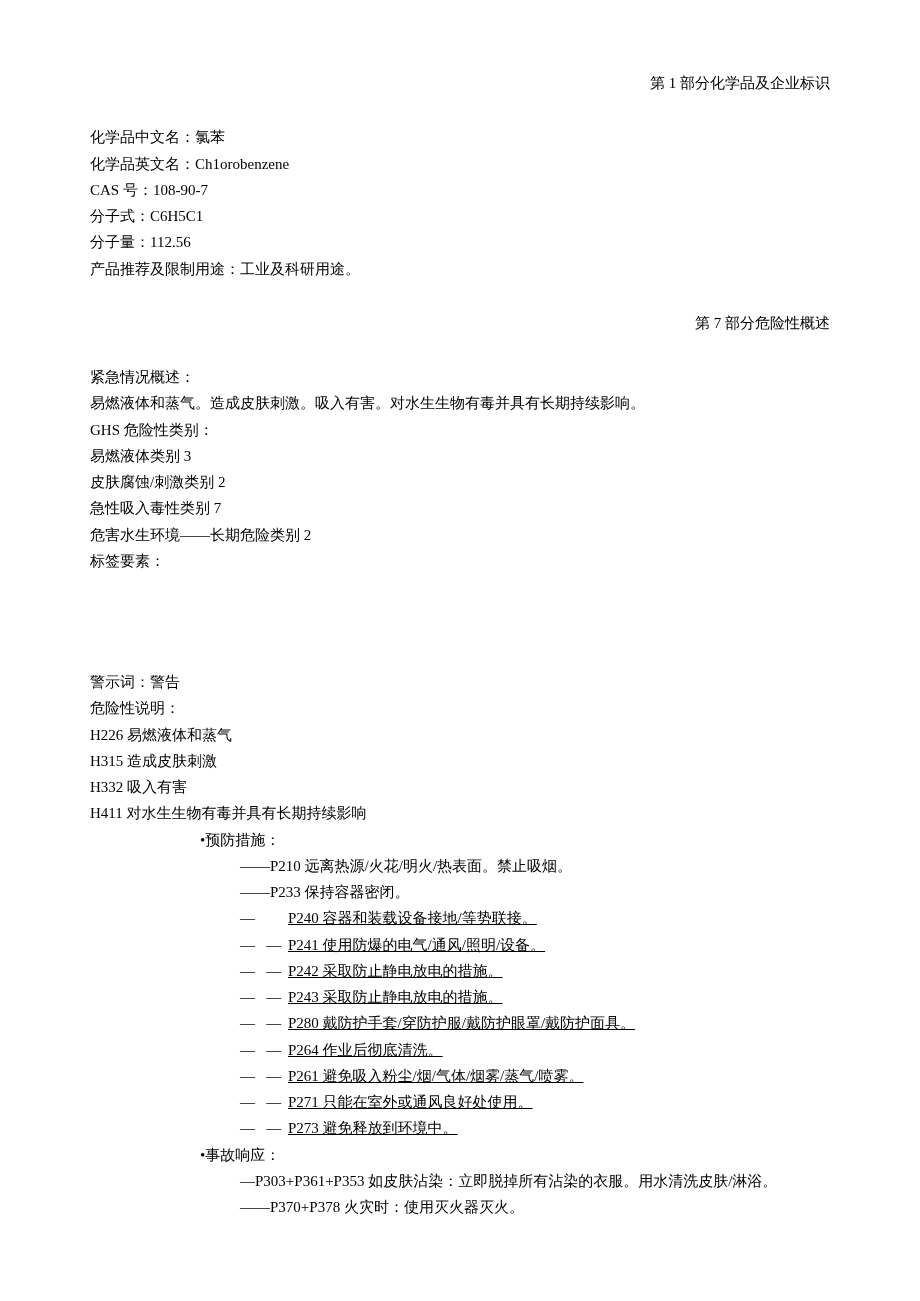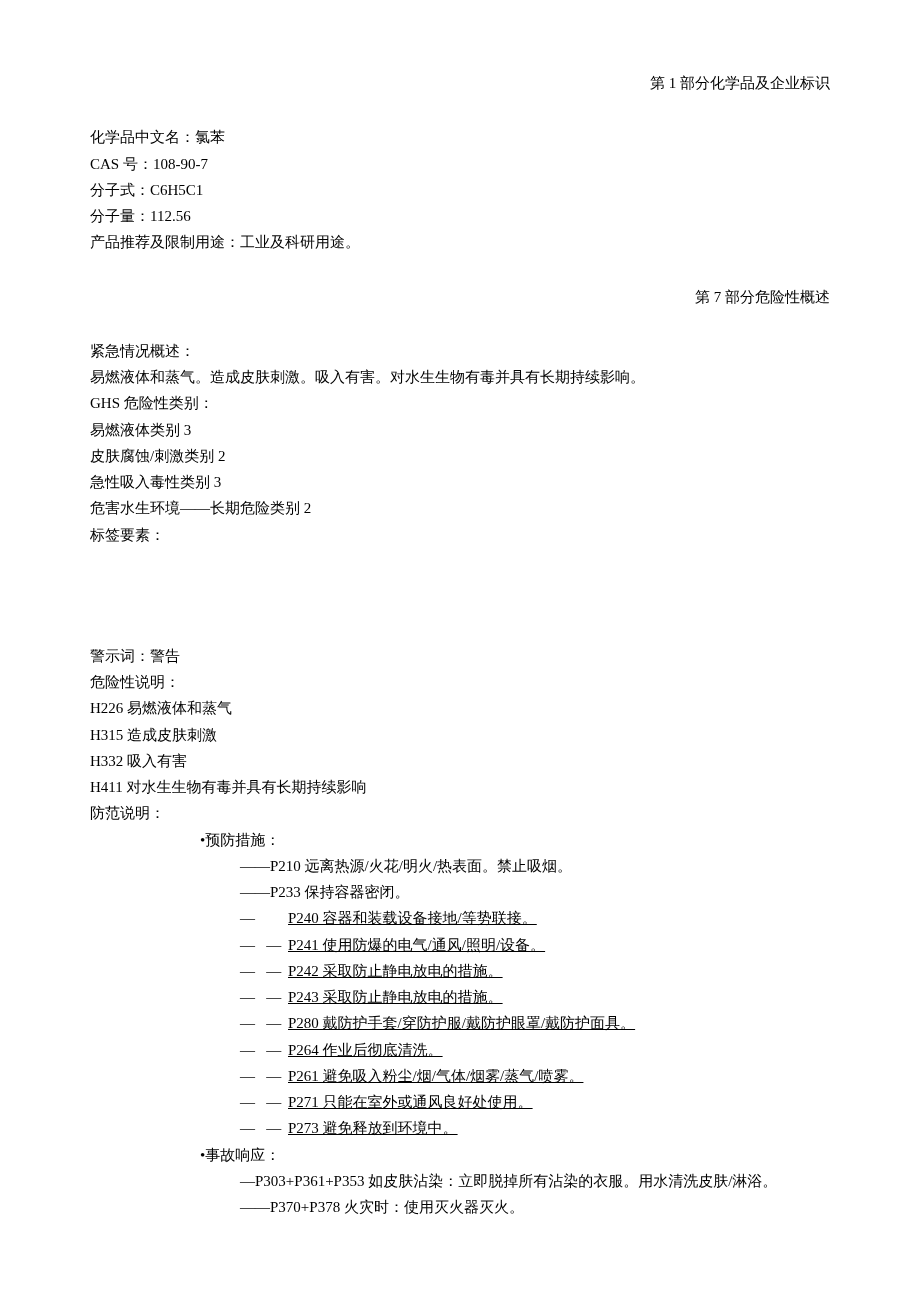--- a/index.html
+++ b/index.html
@@ -46,47 +46,47 @@
   }
 </style>
 </head>
 <body>
 
 <div class="page">
 
   <p class="section-title">第 1 部分化学品及企业标识</p>
 
   <p class="line">化学品中文名：氯苯</p>
+  <p class="line">化学品英文名：Ch1orobenzene</p>
   <p class="line">CAS 号：108-90-7</p>
   <p class="line">分子式：C6H5C1</p>
   <p class="line">分子量：112.56</p>
   <p class="line">产品推荐及限制用途：工业及科研用途。</p>
 
   <div class="block-gap"></div>
 
   <p class="section-title">第 7 部分危险性概述</p>
 
   <p class="line">紧急情况概述：</p>
   <p class="line">易燃液体和蒸气。造成皮肤刺激。吸入有害。对水生生物有毒并具有长期持续影响。</p>
   <p class="line">GHS 危险性类别：</p>
   <p class="line">易燃液体类别 3</p>
   <p class="line">皮肤腐蚀/刺激类别 2</p>
-  <p class="line">急性吸入毒性类别 3</p>
+  <p class="line">急性吸入毒性类别 7</p>
   <p class="line">危害水生环境——长期危险类别 2</p>
   <p class="line">标签要素：</p>
 
   <div class="spacer-large"></div>
 
   <p class="line">警示词：警告</p>
   <p class="line">危险性说明：</p>
   <p class="line">H226 易燃液体和蒸气</p>
   <p class="line">H315 造成皮肤刺激</p>
   <p class="line">H332 吸入有害</p>
   <p class="line">H411 对水生生物有毒并具有长期持续影响</p>
-  <p class="line">防范说明：</p>
 
   <p class="line indent-1">•预防措施：</p>
 
   <p class="line indent-2"><span>——</span><span>P210 远离热源/火花/明火/热表面。禁止吸烟。</span></p>
   <p class="line indent-2"><span>——</span><span>P233 保持容器密闭。</span></p>
   <p class="line indent-3"><span class="dash">—</span><span>P240 容器和装载设备接地/等势联接。</span></p>
   <p class="line indent-3"><span class="dash">—   —</span><span>P241 使用防爆的电气/通风/照明/设备。</span></p>
   <p class="line indent-3"><span class="dash">—   —</span><span>P242 采取防止静电放电的措施。</span></p>
   <p class="line indent-3"><span class="dash">—   —</span><span>P243 采取防止静电放电的措施。</span></p>
   <p class="line indent-3"><span class="dash">—   —</span><span>P280 戴防护手套/穿防护服/戴防护眼罩/戴防护面具。</span></p>

